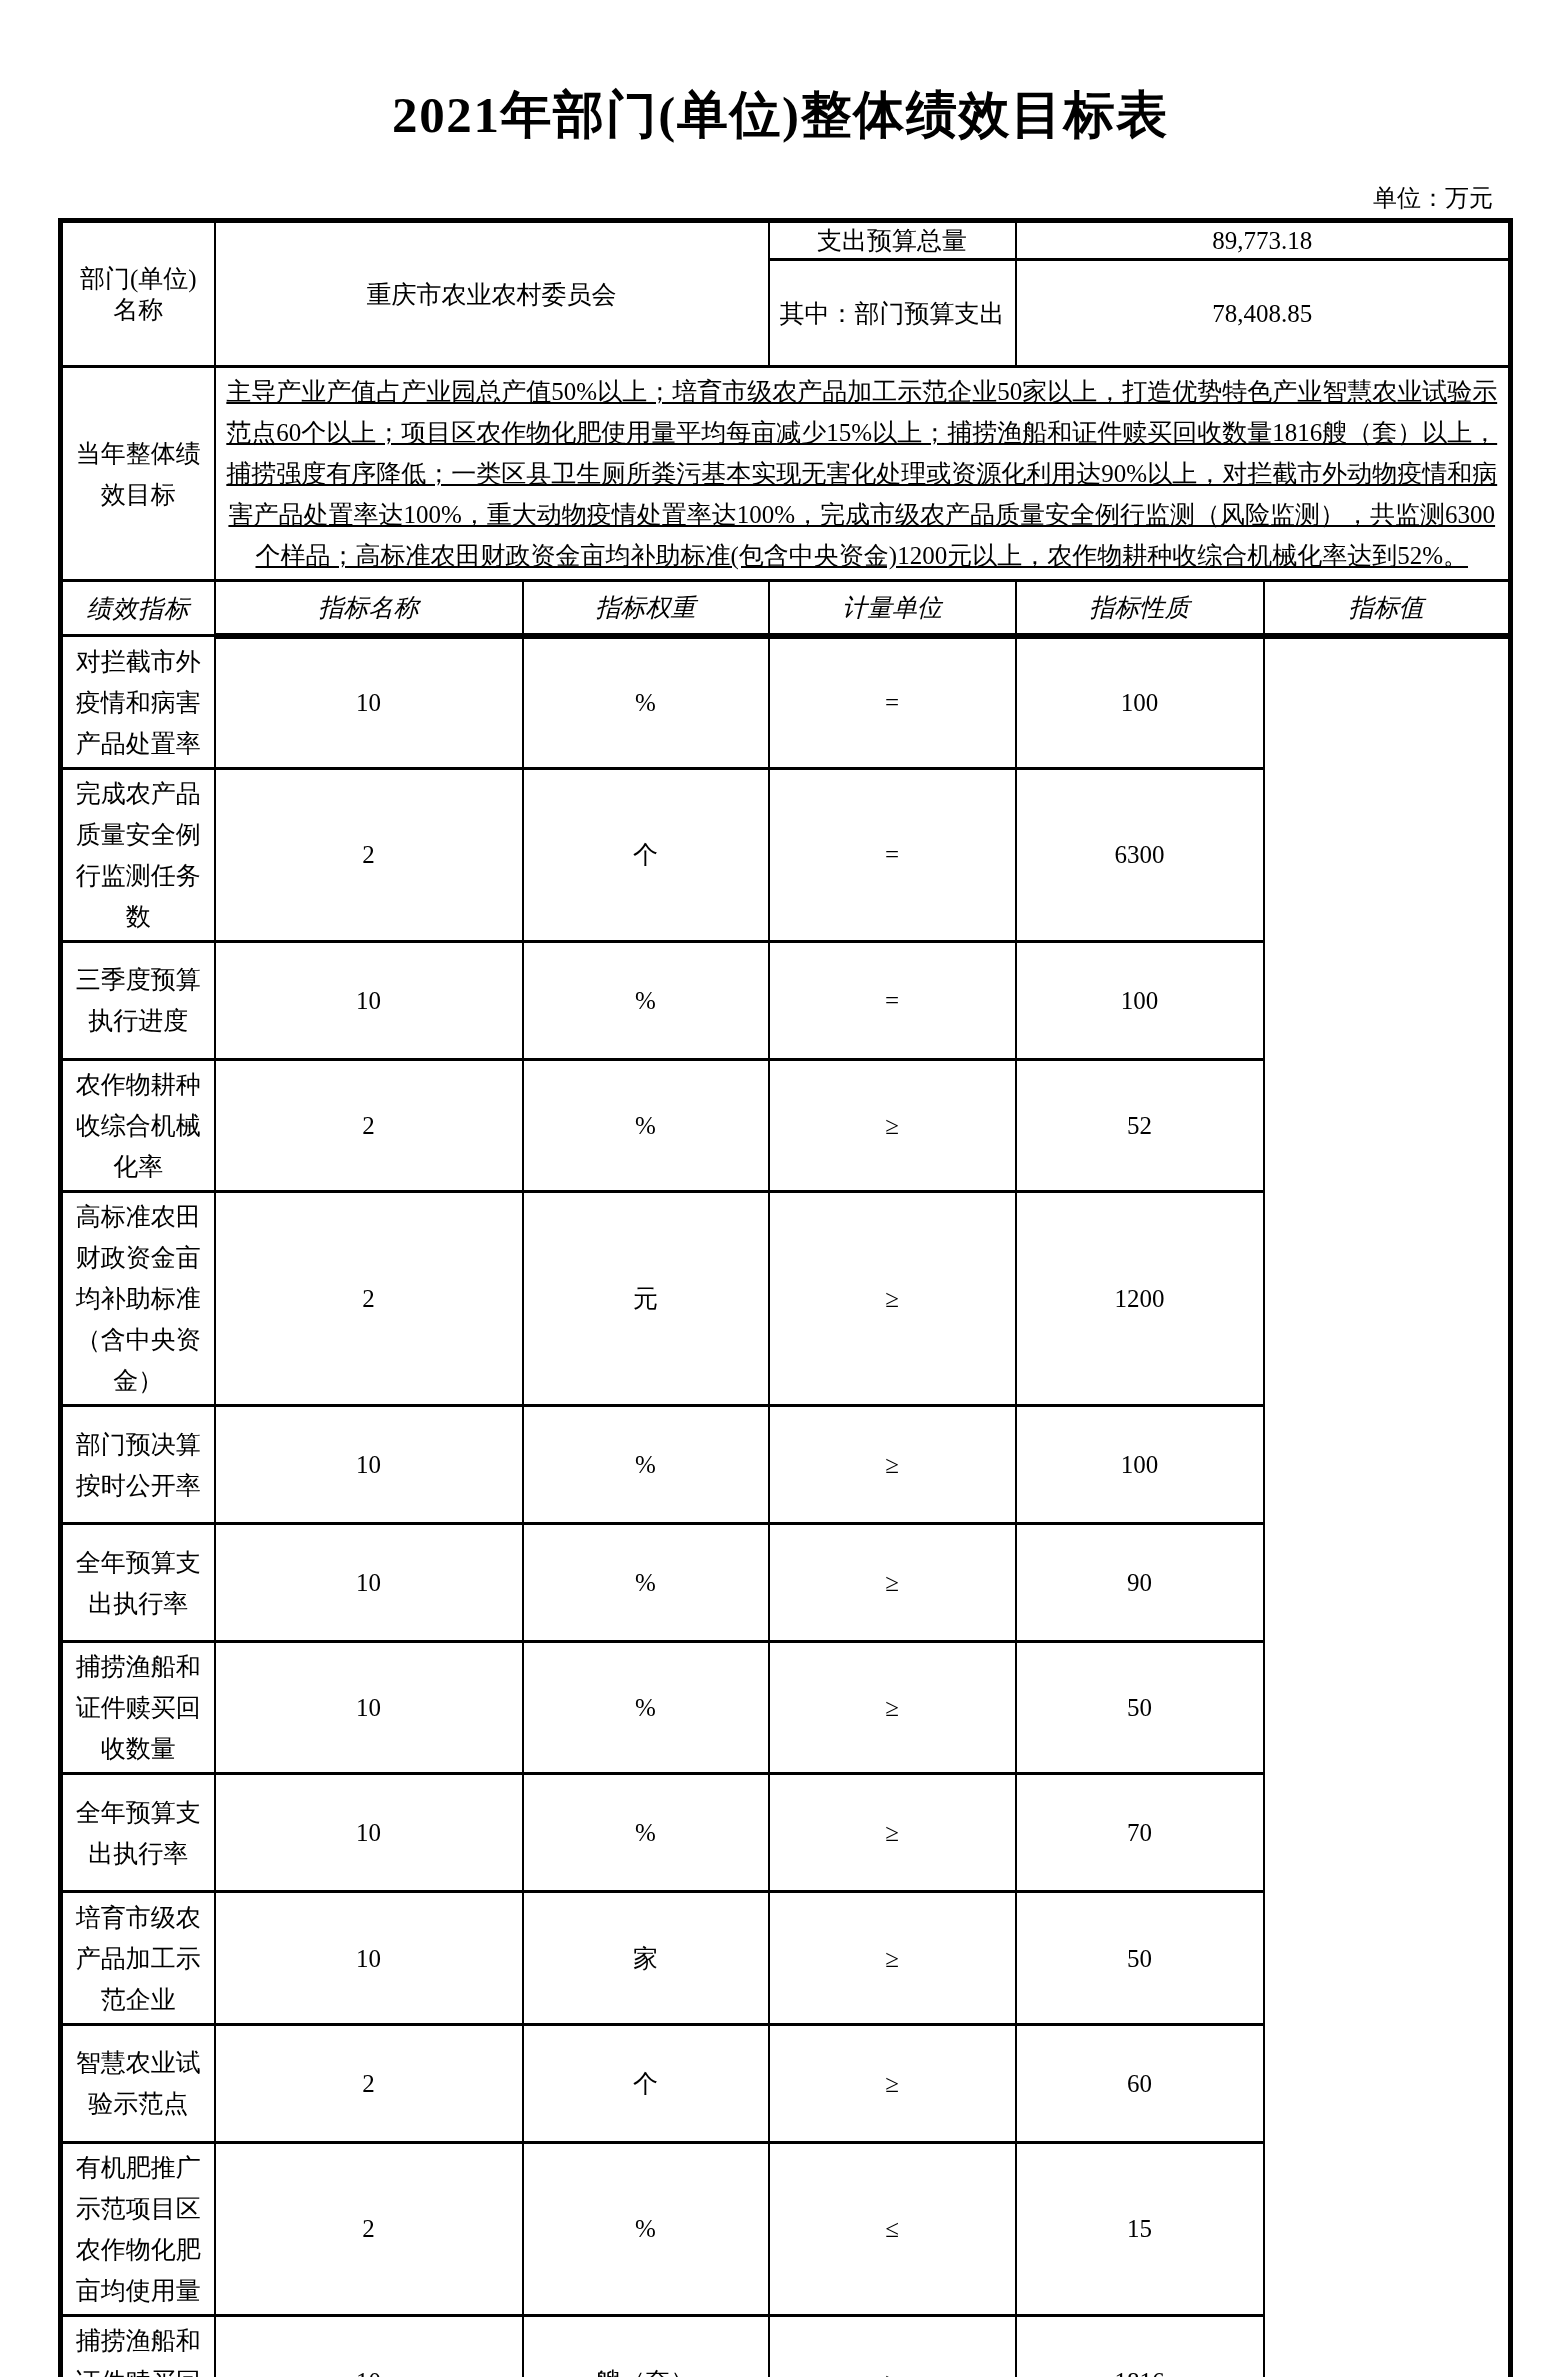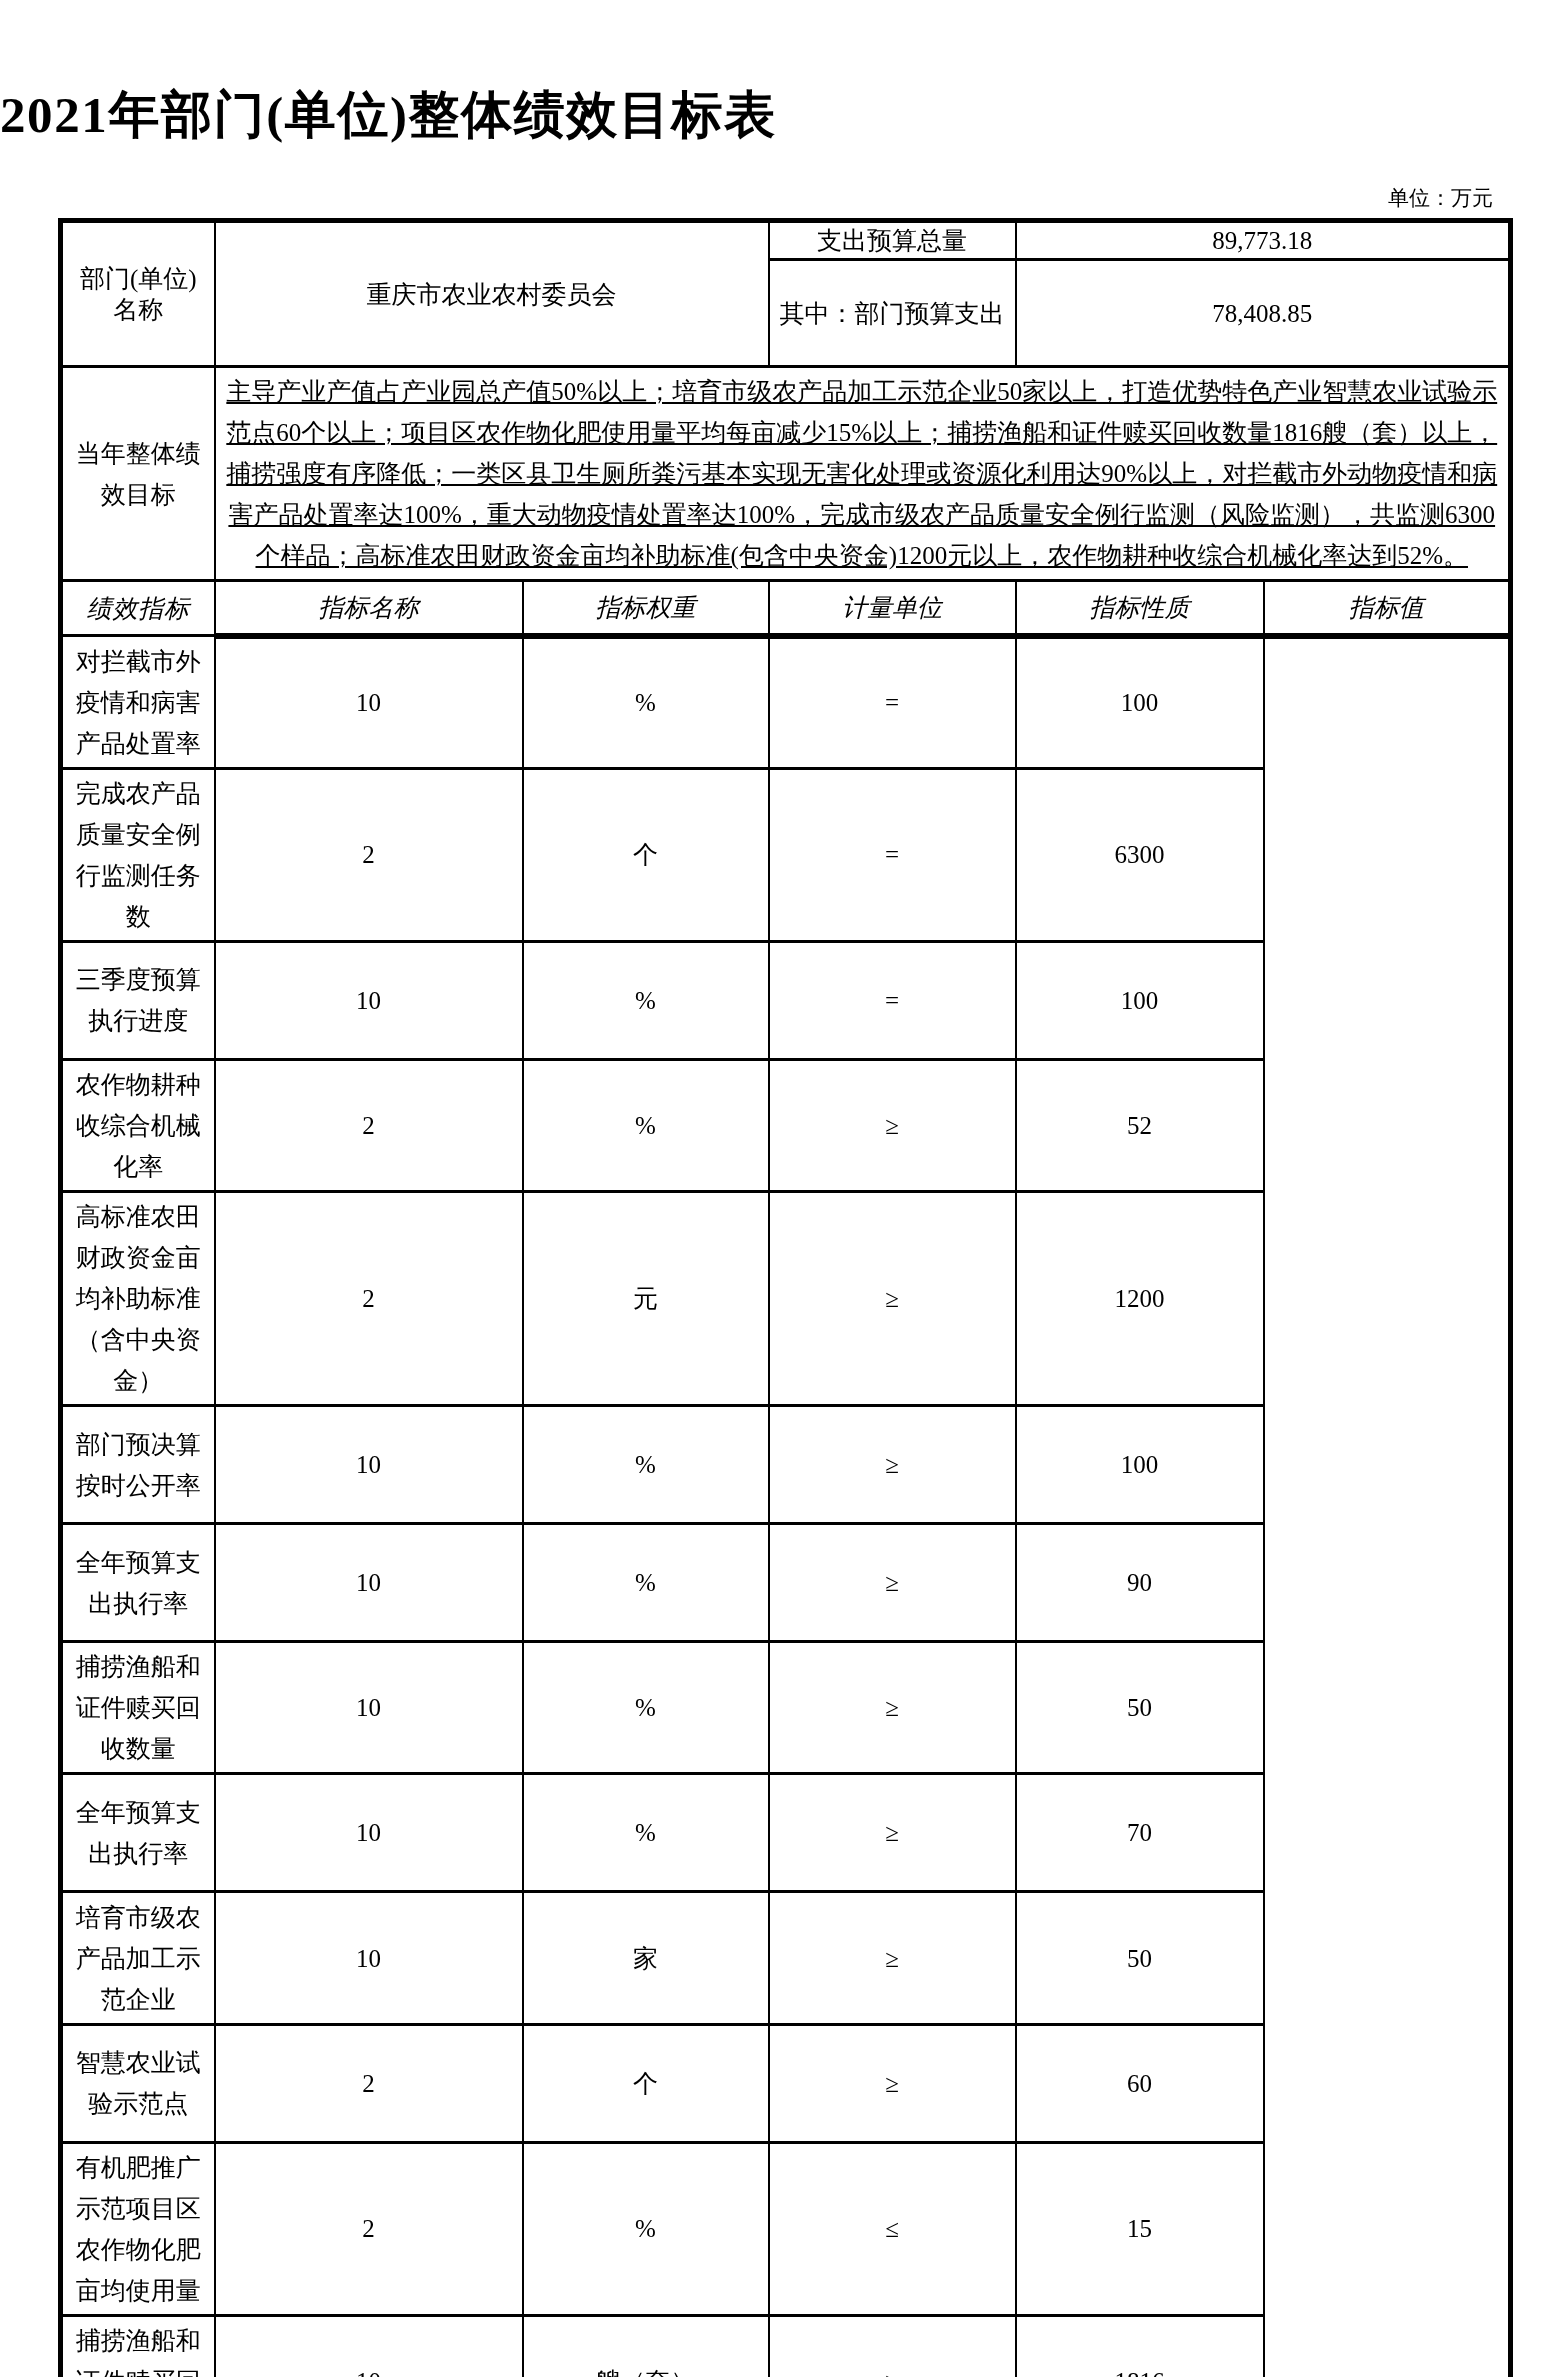--- a/index.html
+++ b/index.html
@@ -10,29 +10,29 @@
     overflow: hidden;
     font-family: "Liberation Serif", "DejaVu Serif", serif;
     color: #000;
   }
   .page { width: 1561px; height: 2377px; position: relative; }
 
   .doc-title {
     margin: 87px 0 0 0;
     font-size: 51px;
     font-weight: bold;
-    text-align: left;
+    text-align: center;
     letter-spacing: 1.6px;
     line-height: 1.1;
   }
 
   .unit-note {
     margin: 41px 68px 6.2px 0;
     text-align: right;
-    font-size: 21px;
+    font-size: 24px;
     line-height: 28px;
   }
 
   table.perf {
     border-collapse: collapse;
     table-layout: fixed;
     margin-left: 58px;
     width: 1451px;
     background: #fff;
   }

